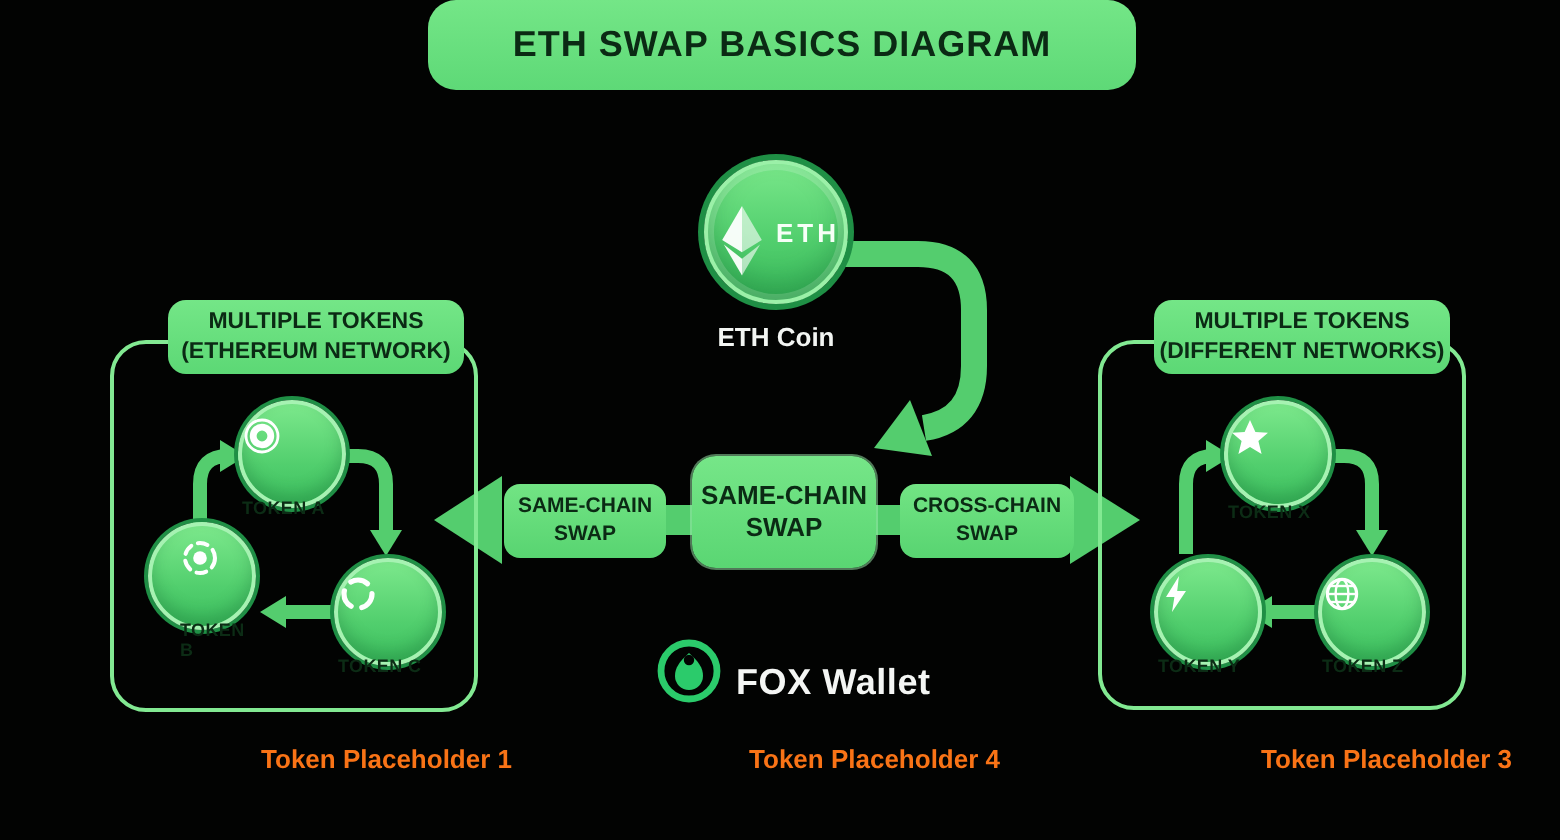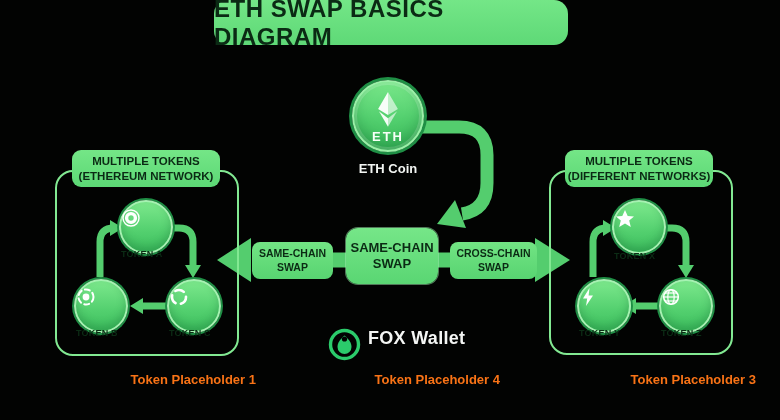--- a/index.html
+++ b/index.html
@@ -5,46 +5,46 @@
   html,body{margin:0;padding:0;background:#000;}
   .stage{
     position:relative;width:780px;height:420px;background:#020302;overflow:hidden;
     font-family:"Liberation Sans", sans-serif;
   }
   
   .banner{
     position:absolute;left:214px;top:0;width:354px;height:45px;
     background:linear-gradient(180deg,#74e687,#5ed977);
     border-radius:14px;display:flex;align-items:center;justify-content:center;
-    color:#0b2a14;font-size:24px;font-weight:800;letter-spacing:.5px;
+    color:#0b2a14;font-size:18px;font-weight:800;letter-spacing:.5px;
   }
   
   .eth-coin{
     position:absolute;left:352px;top:80px;width:72px;height:72px;border-radius:50%;
     background:linear-gradient(180deg,#79e78a 0%,#52cf6e 55%,#3bbc5c 100%);
     border:2px solid #9bf0a8;
     box-shadow:0 0 0 3px #1f8f45, inset 0 -8px 14px rgba(15,100,45,.35), inset 0 0 0 3px rgba(185,245,195,.35);
-    display:flex;flex-direction:column;align-items:center;box-sizing:border-box;
+    display:flex;flex-direction:row;align-items:center;box-sizing:border-box;
   }
   .eth-symbol{color:#f6fff7;font-size:13px;font-weight:800;letter-spacing:2px;margin-top:1px;}
   .eth-caption{
     position:absolute;left:318px;top:161px;width:140px;text-align:center;
     color:#f2f5f2;font-size:13px;font-weight:700;
   }
   
   .frame{
     position:absolute;border:2px solid #82e992;border-radius:18px;background:transparent;
   }
   .frame.left{left:55px;top:170px;width:180px;height:182px;}
   .frame.right{left:549px;top:170px;width:180px;height:181px;}
   .group-header{
     position:absolute;width:148px;height:37px;border-radius:9px;
     background:linear-gradient(180deg,#74e687,#5cd875);
     display:flex;flex-direction:column;align-items:center;justify-content:center;
-    color:#0b2a14;font-size:11.5px;font-weight:800;line-height:1.25;text-align:center;
+    color:#0b2a14;font-size:11.5px;font-weight:800;line-height:1.25;text-align:center;margin-left:12px;
   }
   .group-header.left{left:72px;top:150px;}
   .group-header.right{left:565px;top:150px;}
   
   .token{
     position:absolute;width:54px;height:54px;border-radius:50%;box-sizing:border-box;
     background:linear-gradient(180deg,#7ce88c 0%,#52cf6e 60%,#3ec05f 100%);
     border:2px solid #a6f2b2;
     box-shadow:0 0 0 2px #1f8f45, inset 0 -5px 8px rgba(15,100,45,.3);
     display:flex;flex-direction:column;gap:20px;
@@ -65,21 +65,21 @@
     display:flex;align-items:center;justify-content:center;text-align:center;
     color:#0b2a14;font-size:10.5px;font-weight:800;line-height:1.25;
   }
   .mini-box.left{left:252px;width:81px;}
   .mini-box.right{left:450px;width:87px;}
   
   .wires{position:absolute;left:0;top:0;width:780px;height:420px;}
   
   .brand{
     position:absolute;left:328px;top:316px;width:140px;height:36px;
-    display:flex;align-items:flex-start;margin-top:12px;
+    display:flex;align-items:flex-end;
   }
   .brand-name{color:#f4f6f4;font-size:18px;font-weight:600;margin-left:7px;letter-spacing:.3px;}
   
   .caption{
     position:absolute;top:372px;width:220px;text-align:right;
     color:#f97316;font-size:13px;font-weight:700;
   }
   .caption.c1{left:36px;}
   .caption.c2{left:280px;}
   .caption.c3{left:536px;}
@@ -150,21 +150,21 @@
 
   <div class="token" style="left:119px;top:200px;">
     <span class="ticon">
       <svg width="20" height="20" viewBox="0 0 20 20">
         <circle cx="10" cy="10" r="8" fill="none" stroke="#fff" stroke-width="1.4"></circle>
         <circle cx="10" cy="10" r="4.4" fill="none" stroke="#fff" stroke-width="3.4"></circle>
       </svg>
     </span>
     <span class="tlabel">TOKEN A</span>
   </div>
-  <div class="token" style="left:74px;top:279px;">
+  <div class="token" style="left:74px;top:261px;padding-left:14px;">
     <span class="ticon">
       <svg width="20" height="20" viewBox="0 0 20 20">
         <circle cx="10" cy="10" r="3.4" fill="#fff"></circle>
         <circle cx="10" cy="10" r="7.5" fill="none" stroke="#fff" stroke-width="2" stroke-dasharray="5 3.5" stroke-linecap="round"></circle>
       </svg>
     </span>
     <span class="tlabel">TOKEN B</span>
   </div>
   <div class="token" style="left:167px;top:279px;">
     <span class="ticon">

